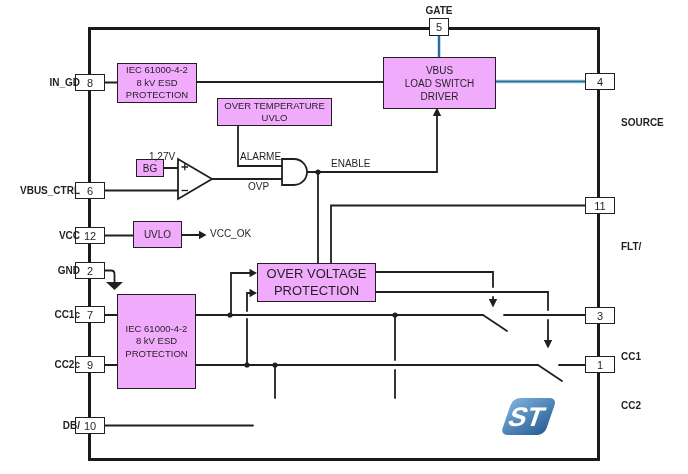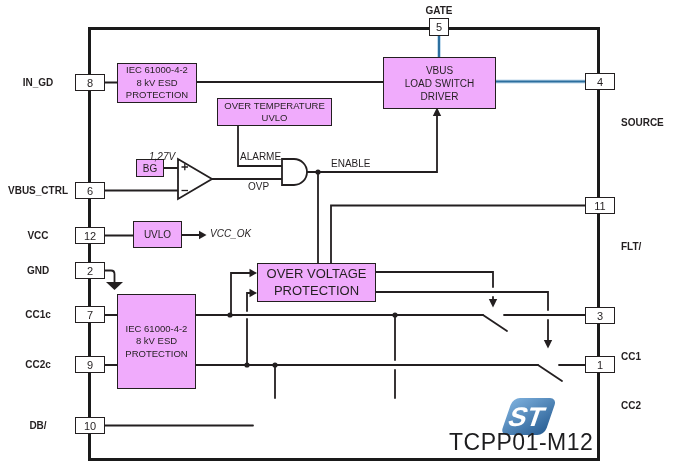--- a/index.html
+++ b/index.html
@@ -21,26 +21,26 @@
   .pin{
     position:absolute;width:30px;height:17px;box-sizing:border-box;border:1.6px solid #231f20;
     background:#ffffff;display:flex;align-items:center;justify-content:center;
     font-size:11px;color:#231f20;
   }
   .pin.top{width:20px;height:18px;}
   .plabel{
     position:absolute;height:17px;line-height:17px;font-size:10px;font-weight:bold;
     white-space:nowrap;color:#231f20;
   }
-  .pl-left{left:4px;width:68px;text-align:center;}
+  .pl-left{left:12px;width:68px;text-align:right;}
   .pl-right{left:621px;text-align:left;margin-top:41px;}
   .sig{
     position:absolute;font-size:10px;white-space:nowrap;color:#231f20;line-height:12px;
   }
-  .italic{font-style:italic;}
+  .italic{}
   .partnum{
     position:absolute;left:449px;top:429px;font-size:23px;letter-spacing:0.5px;color:#1d1d1f;
     white-space:nowrap;
   }
 </style>
 </head>
 <body>
 
 <div class="stage">
 
@@ -188,15 +188,14 @@
   <div class="plabel pl-right" style="top:197px">FLT/</div>
   <div class="plabel pl-right" style="top:307px">CC1</div>
   <div class="plabel pl-right" style="top:356px">CC2</div>
 
   <div class="sig italic" style="left:149px;top:151px">1,27V</div>
   <div class="sig" style="left:240px;top:151px">ALARME</div>
   <div class="sig" style="left:248px;top:181px">OVP</div>
   <div class="sig" style="left:331px;top:158px">ENABLE</div>
   <div class="sig italic" style="left:210px;top:228px">VCC_OK</div>
 
-  <div class="partnum">TCPP01-M12</div>
 
 </div>
 
 </body></html>

